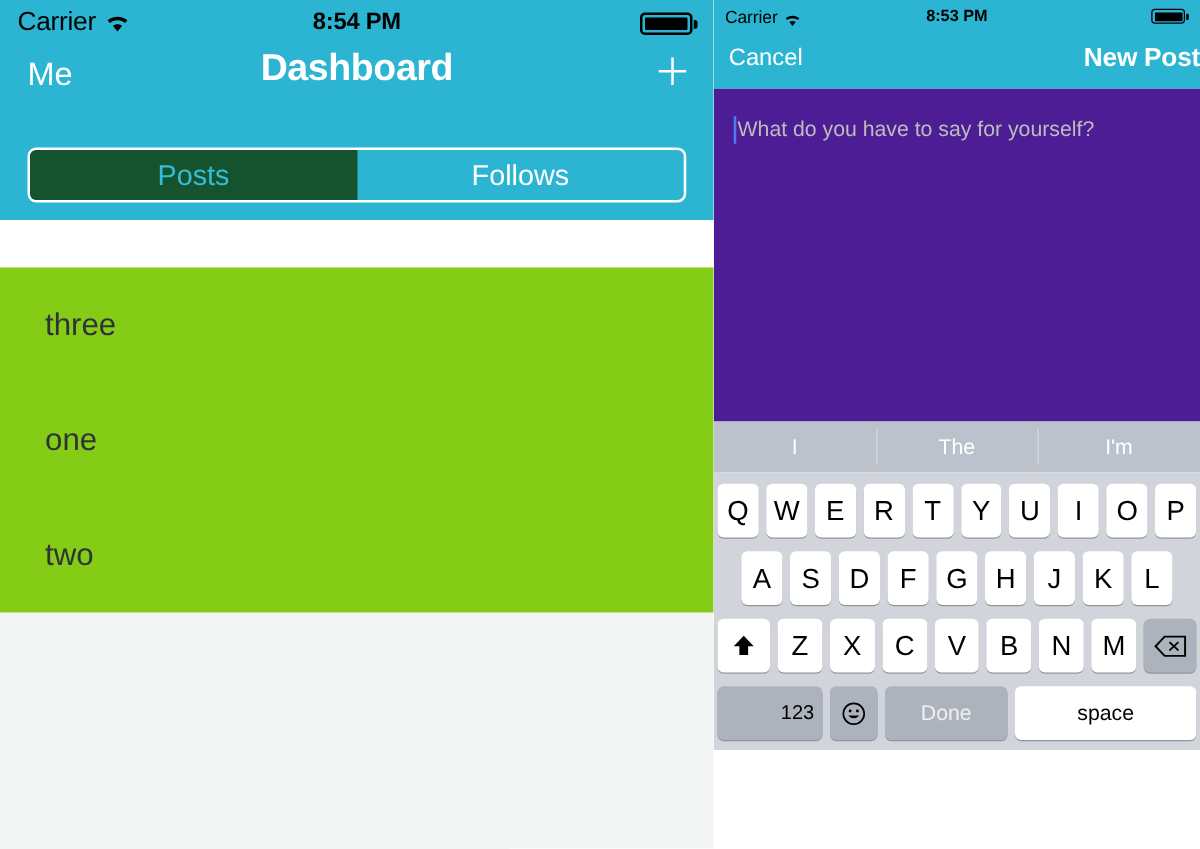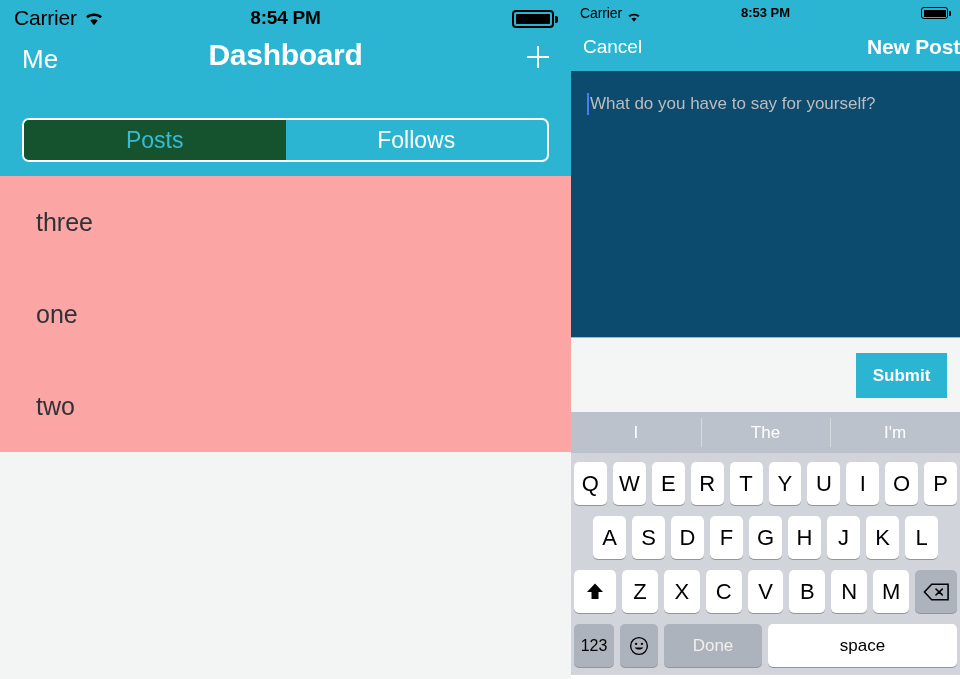--- a/index.html
+++ b/index.html
@@ -165,23 +165,24 @@
     background: #14532d;
     color: #35bcd8;
   }
   .seg.inactive {
     background: transparent;
     color: #ffffff;
   }
 
   .list {
     position: relative;
-    background: #fca5a5;
+    background: #84cc16;
     height: 276px;
     overflow: hidden;
+    margin-top: 38px;
   }
   .list-row {
     height: 92px;
     display: flex;
     align-items: center;
     padding-left: 36px;
     box-sizing: border-box;
     font-size: 25px;
     color: #2f3337;
     cursor: pointer;
@@ -283,21 +284,21 @@
     text-align: right;
     font-size: 21px;
     font-weight: bold;
     color: #ffffff;
     letter-spacing: -0.2px;
   }
 
   .compose {
     position: relative;
     height: 266px;
-    background: #0c4a6e;
+    background: #4c1d95;
     padding: 22px 16px 0 16px;
     box-sizing: border-box;
   }
   .compose-inner {
     display: flex;
     align-items: flex-start;
   }
   .caret {
     width: 2px;
     height: 22px;
@@ -395,20 +396,21 @@
   .key.wide-sm {
     flex: 0 0 42px;
   }
   .key.space {
     flex: 1 1 auto;
     font-size: 17px;
   }
   .key.num {
     flex: 0 0 40px;
     font-size: 16px;
+    padding-left: 44px;
   }
   .key.emoji {
     flex: 0 0 38px;
     font-size: 20px;
   }
   .key.done {
     flex: 0 0 98px;
     font-size: 17px;
     color: #f0f0f0;
   }
@@ -499,23 +501,20 @@
       </div>
     </div>
 
     <div class="compose">
       <div class="compose-inner">
         <div class="caret"></div>
         <div class="placeholder">What do you have to say for yourself?</div>
       </div>
     </div>
 
-    <div class="accessory">
-      <div class="submit-btn">Submit</div>
-    </div>
 
     <div class="predictive">
       <div class="pred-item">I</div>
       <div class="pred-item">The</div>
       <div class="pred-item">I'm</div>
     </div>
 
     <div class="keyboard">
 
       <div class="krow r1">

